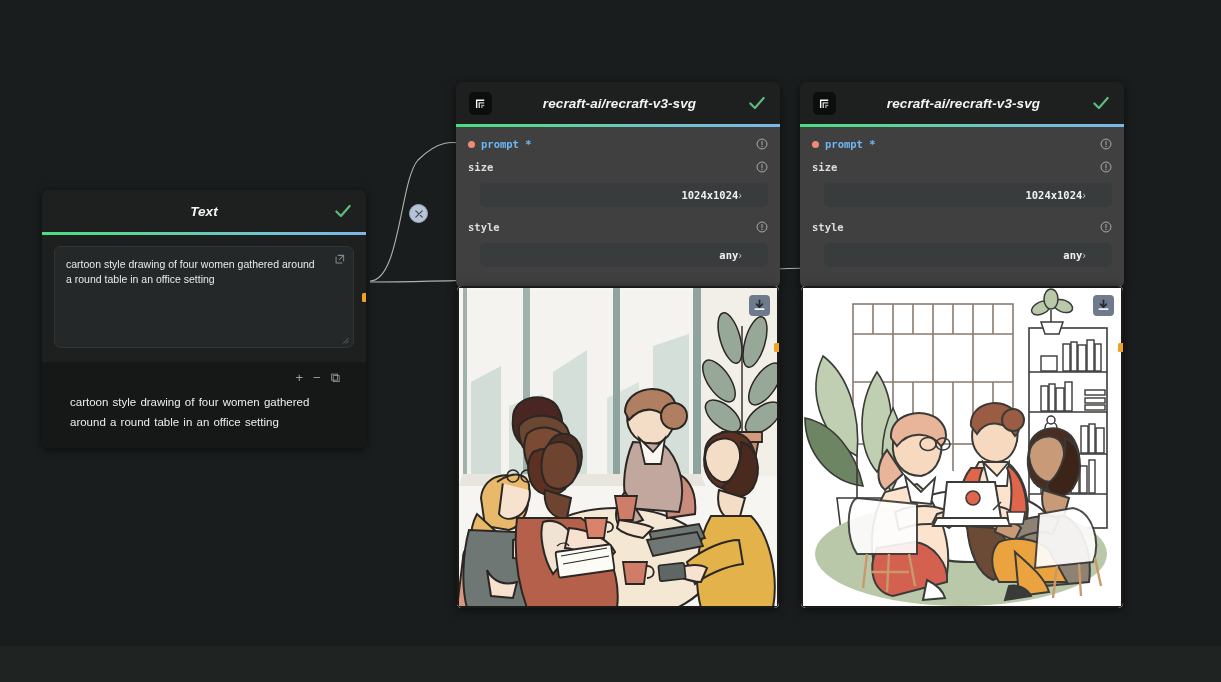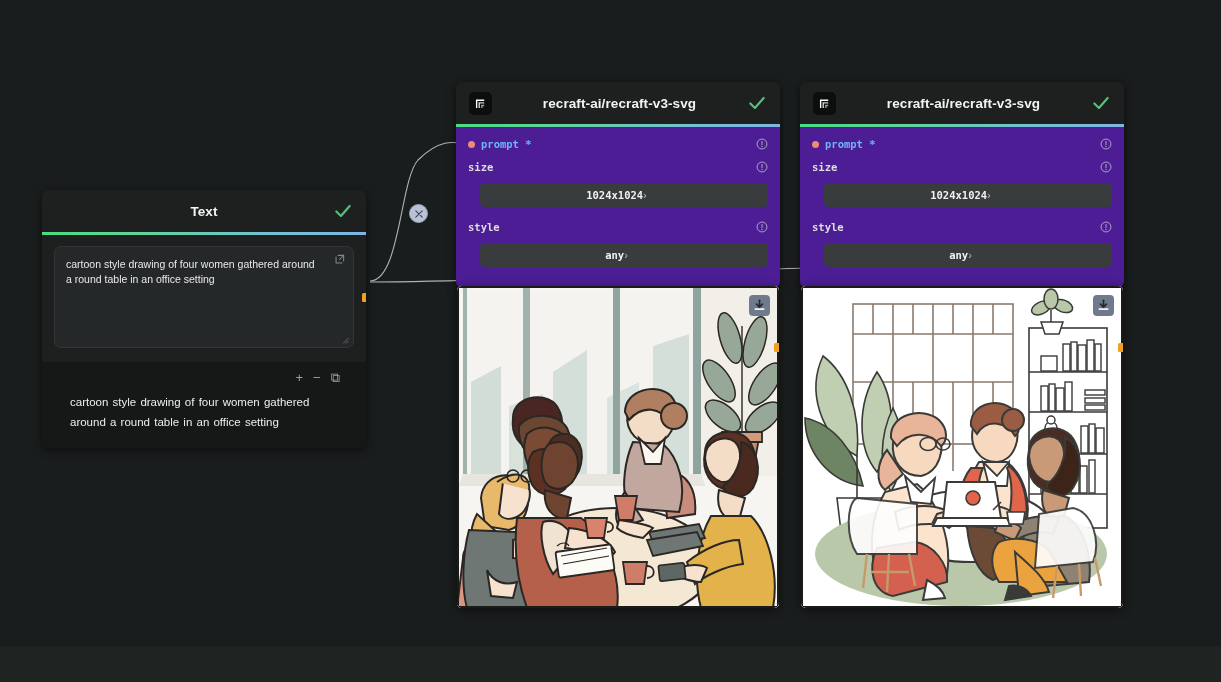--- a/index.html
+++ b/index.html
@@ -33,20 +33,21 @@
     background: #1e2020;
     position: relative;
   }
   .node-title {
     flex: 1;
     text-align: center;
     color: #f2f3f3;
     font-size: 13.5px;
     font-weight: bold;
     letter-spacing: 0.1px;
+    font-style: italic;
   }
   .check {
     width: 20px; height: 20px; flex: 0 0 20px;
     display: block;
   }
   .grad-bar {
     height: 2.5px;
     background: linear-gradient(to right, #4ade80 0%, #5fd49a 30%, #72c2d2 70%, #7cb6e8 100%);
   }
   .logo-box {
@@ -110,21 +111,21 @@
     line-height: 20px;
     padding: 0 14px;
     word-spacing: 1px;
   }
   
   .model-node {
     width: 324px;
   }
   #model-node-1 { left: 456px; top: 82px; }
   #model-node-2 { left: 800px; top: 82px; }
-  .param-area { padding: 6px 12px 12px 12px; background: #4c1d95; }
+  .param-area { padding: 6px 12px 12px 12px; background: #404040; }
   .param-row {
     display: flex; align-items: center;
     height: 23px;
     justify-content: space-between;
   }
   .param-label {
     font-family: "DejaVu Sans Mono", "Liberation Mono", monospace;
     font-size: 10.5px;
     color: #dcdede;
     font-weight: bold;
@@ -135,21 +136,21 @@
     width: 7px; height: 7px; border-radius: 50%;
     background: #f08a72;
     display: inline-block;
   }
   .star { color: #6cb6f5; font-size: 11px; }
   .info-icon { width: 12px; height: 12px; opacity: 0.85; }
   .select-field {
     background: #383c3c;
     border-radius: 5px;
     height: 24px;
-    display: flex; align-items: center; justify-content: center;
+    display: flex; align-items: center; justify-content: flex-end;
     padding: 0 26px 0 11px;
     margin: 4px 0 9px 12px;
     color: #f0f1f1;
     font-family: "DejaVu Sans Mono", "Liberation Mono", monospace;
     font-size: 10.5px;
     font-weight: bold;
   }
   .chev { color: #b9bdbd; font-size: 11px; font-family: "Liberation Sans", sans-serif; font-weight: normal; }
   
   .image-card {

